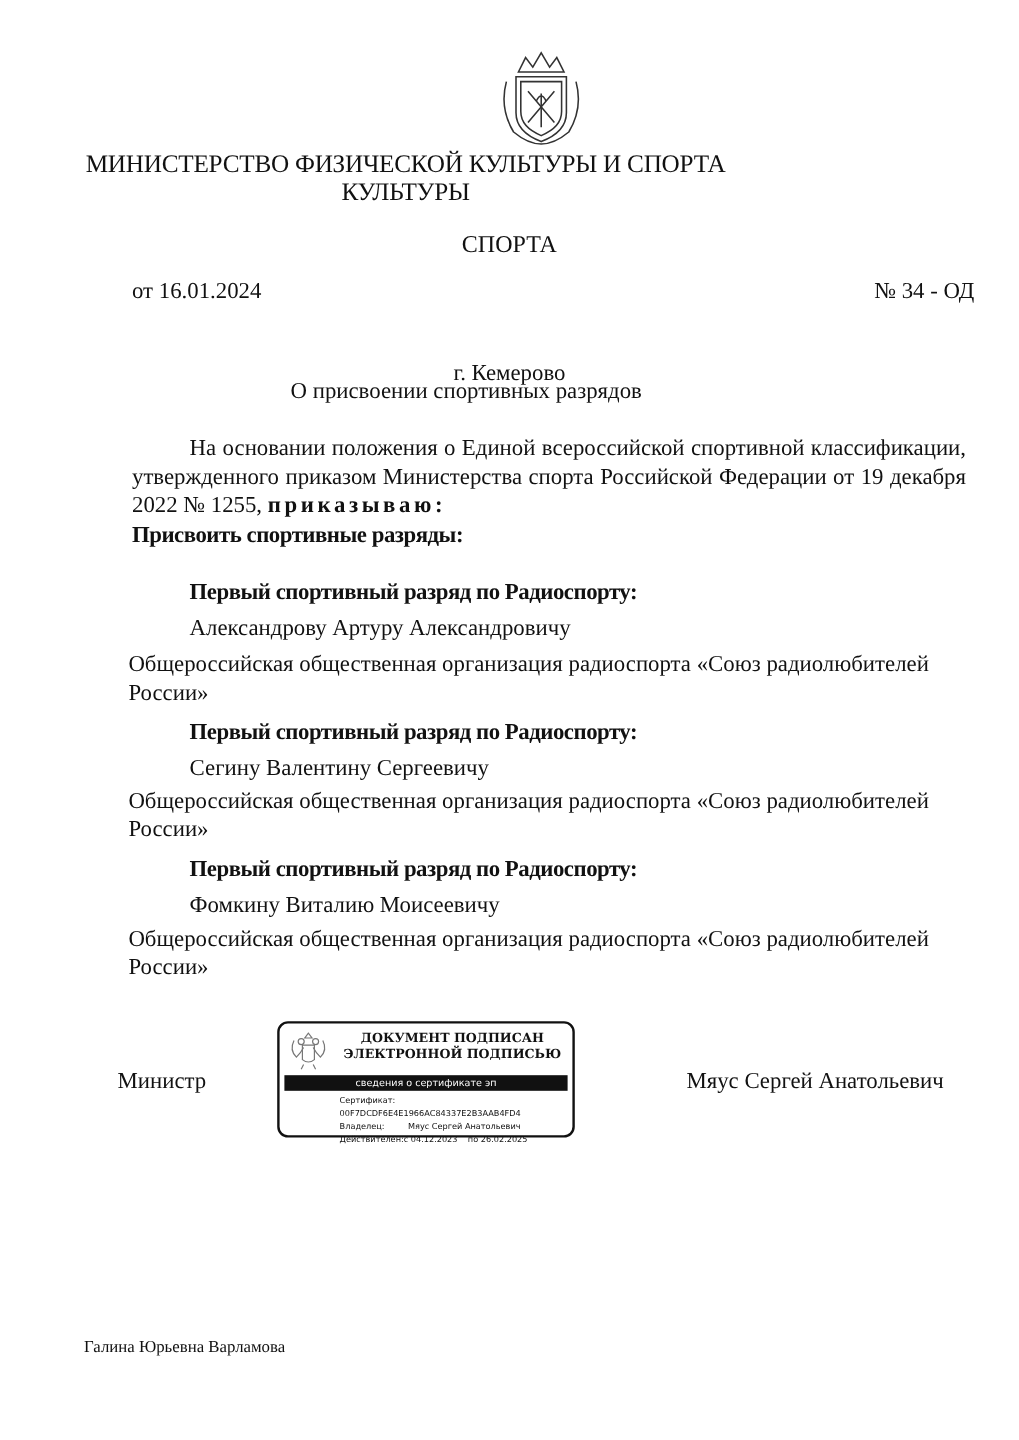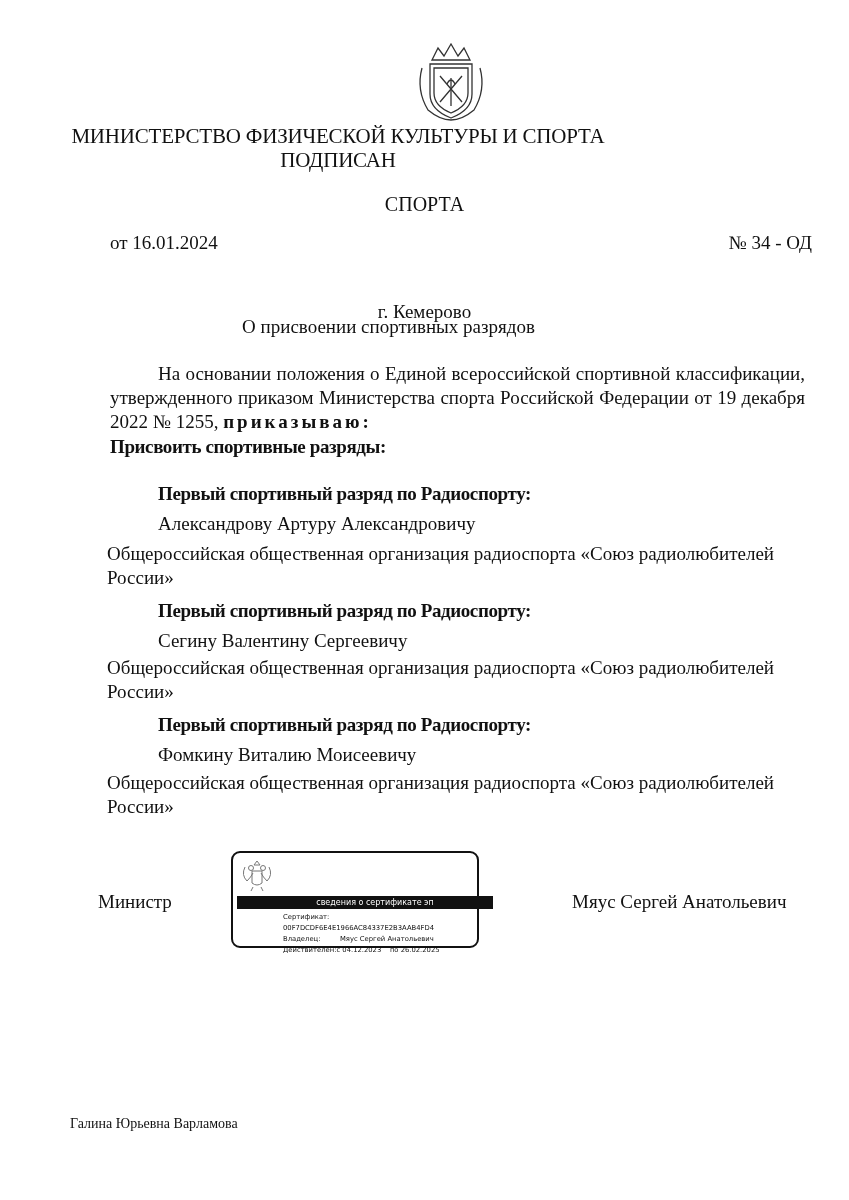--- a/index.html
+++ b/index.html
@@ -18,42 +18,42 @@
   .spaced { font-weight: bold; letter-spacing: 3px; }
   .assign { left: 110px; top: 436px; font-size: 19px; font-weight: bold; letter-spacing: -0.4px; }
   .entry-head { left: 158px; font-size: 19px; font-weight: bold; letter-spacing: -0.4px; }
   .entry-name { left: 158px; font-size: 19px; }
   .entry-org { left: 107px; width: 710px; font-size: 19px; line-height: 24px; }
   .minister-label { left: 98px; top: 891px; font-size: 19px; }
   .minister-name { left: 572px; top: 891px; font-size: 19px; }
   .stamp { left: 231px; top: 851px; width: 248px; height: 97px; border: 2px solid #111; border-radius: 9px; background: #fff; box-sizing: border-box; }
   .stamp-crest { position: absolute; left: 6px; top: 4px; width: 36px; height: 36px; }
   .stamp-title { position: absolute; left: 44px; top: 5px; width: 200px; text-align: center; font-family: "DejaVu Serif", serif; font-weight: bold; font-size: 10.5px; line-height: 14px; }
-  .stamp-bar { position: absolute; left: 4px; top: 43px; width: 236px; height: 13px; background: #111; color: #fff; font-family: "DejaVu Sans", sans-serif; font-size: 8px; line-height: 13px; text-align: center; padding-left: 20px; }
+  .stamp-bar { position: absolute; left: 4px; top: 43px; width: 236px; height: 13px; background: #111; color: #fff; font-family: "DejaVu Sans", sans-serif; font-size: 8px; line-height: 13px; text-align: center; }
   .stamp-rows { position: absolute; left: 10px; top: 59px; font-family: "DejaVu Sans", sans-serif; font-size: 6.8px; line-height: 11px; margin-left: 40px; }
   .stamp-row span.k { display: inline-block; width: 57px; }
   .footer-name { left: 70px; top: 1116px; font-size: 14px; }
 </style>
 </head>
 <body>
 
 <svg class="abs emblem" viewBox="0 0 78 82">
   <g fill="none" stroke="#333" stroke-width="1.3">
     <path d="M20 20 L26 8 L32 16 L39 4 L46 16 L52 8 L58 20 Z"></path>
     <path d="M18 24 L60 24 L60 54 Q60 70 39 78 Q18 70 18 54 Z"></path>
     <path d="M22 28 L56 28 L56 53 Q56 66 39 73 Q22 66 22 53 Z"></path>
     <path d="M10 28 Q4 50 16 70 Q28 80 39 80 Q50 80 62 70 Q74 50 68 28"></path>
     <path d="M28 62 L50 36 M50 62 L28 36"></path>
     <path d="M39 38 L39 66 M35 44 Q39 36 43 44"></path>
   </g>
 </svg>
 
 <div class="abs ministry">
   <div>МИНИСТЕРСТВО ФИЗИЧЕСКОЙ КУЛЬТУРЫ И СПОРТА</div>
-  <div>ПОДПИСАН</div>
+  <div>КУЛЬТУРЫ</div>
 </div>
 
 <div class="abs order-title">СПОРТА</div>
 <div class="abs date">от 16.01.2024</div>
 <div class="abs number">№ 34 - ОД</div>
 <div class="abs city">г. Кемерово</div>
 <div class="abs subject">О присвоении спортивных разрядов</div>
 
 <div class="abs para">
   <span class="indent"></span><span>На основании положения о Единой всероссийской спортивной классификации, утвержденного приказом Министерства спорта Российской Федерации от 19 декабря 2022 № 1255,</span>
@@ -80,20 +80,24 @@
   <svg class="stamp-crest" viewBox="0 0 36 36">
     <g fill="none" stroke="#777" stroke-width="1">
       <path d="M18 4 L15 8 L21 8 Z"></path>
       <path d="M6 10 Q2 18 8 24 Q12 20 14 16 M30 10 Q34 18 28 24 Q24 20 22 16"></path>
       <circle cx="12" cy="11" r="2.5"></circle>
         <circle cx="24" cy="11" r="2.5"></circle>
       <path d="M13 14 L23 14 L23 26 Q18 30 13 26 Z"></path>
       <path d="M14 30 L12 34 M22 30 L24 34"></path>
     </g>
   </svg>
+  <div class="stamp-title">
+    <div>ДОКУМЕНТ ПОДПИСАН</div>
+    <div>ЭЛЕКТРОННОЙ ПОДПИСЬЮ</div>
+  </div>
   <div class="stamp-bar">сведения о сертификате эп</div>
   <div class="stamp-rows">
     <div class="stamp-row">
       <span class="k">Сертификат:</span><span>00F7DCDF6E4E1966AC84337E2B3AAB4FD4</span>
     </div>
     <div class="stamp-row">
       <span class="k">Владелец:</span><span>Мяус Сергей Анатольевич</span>
     </div>
     <div class="stamp-row">
       <span>Действителен:</span><span style="white-space:pre">с 04.12.2023    по 26.02.2025</span>

